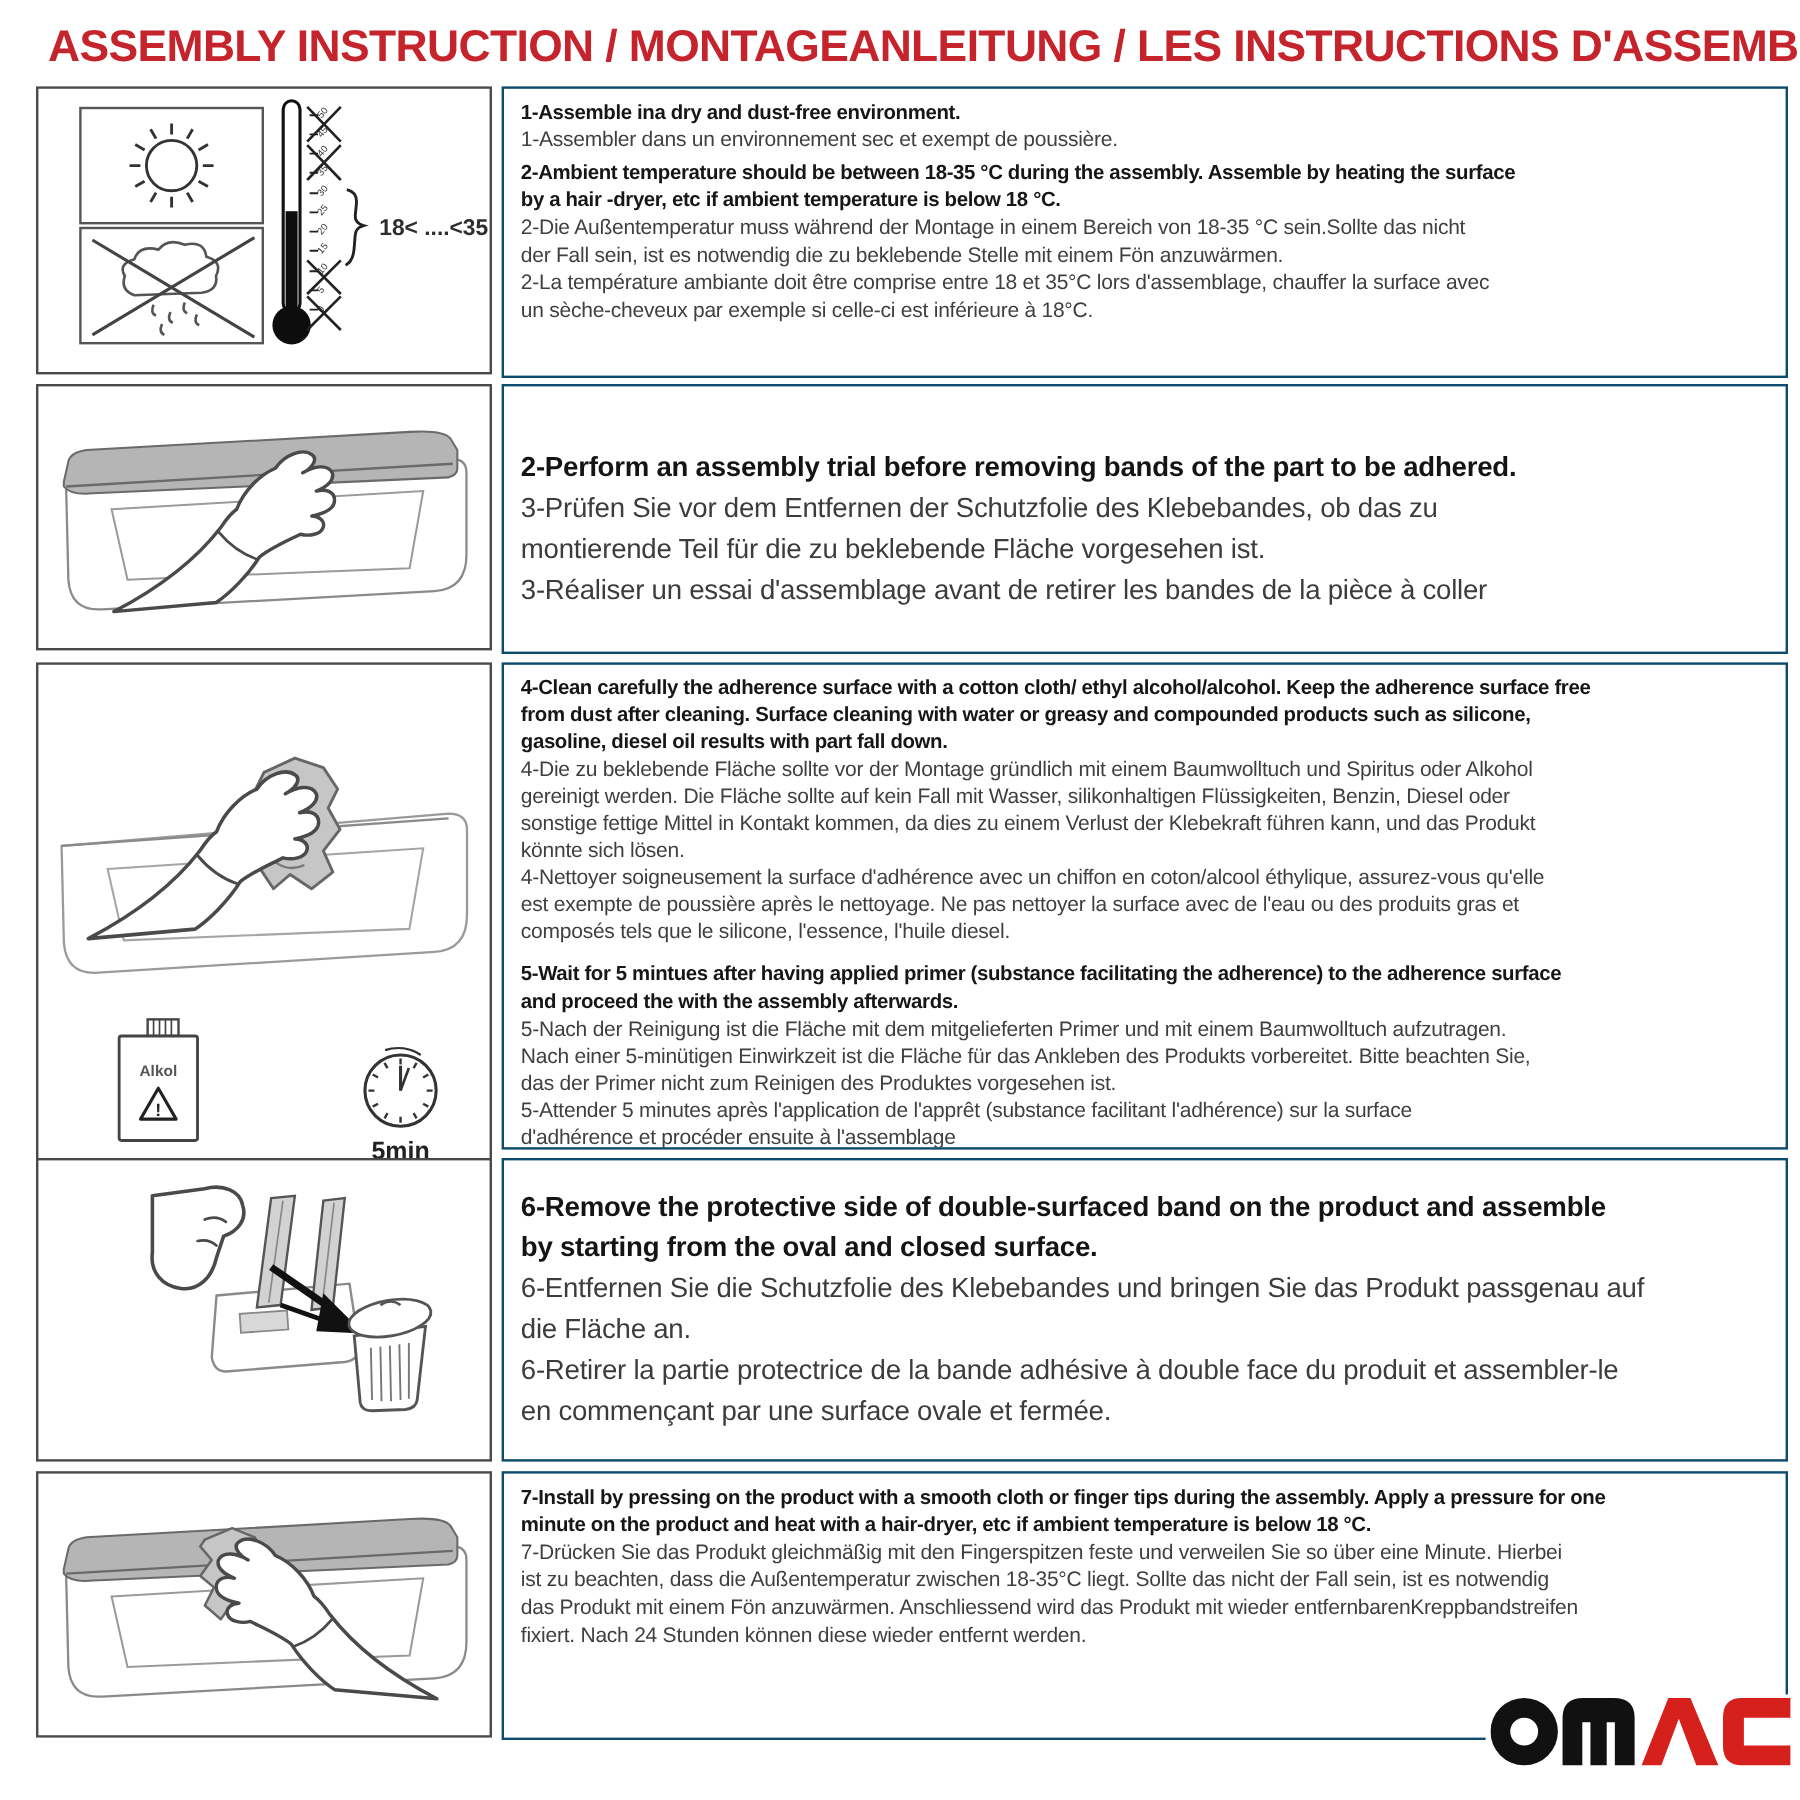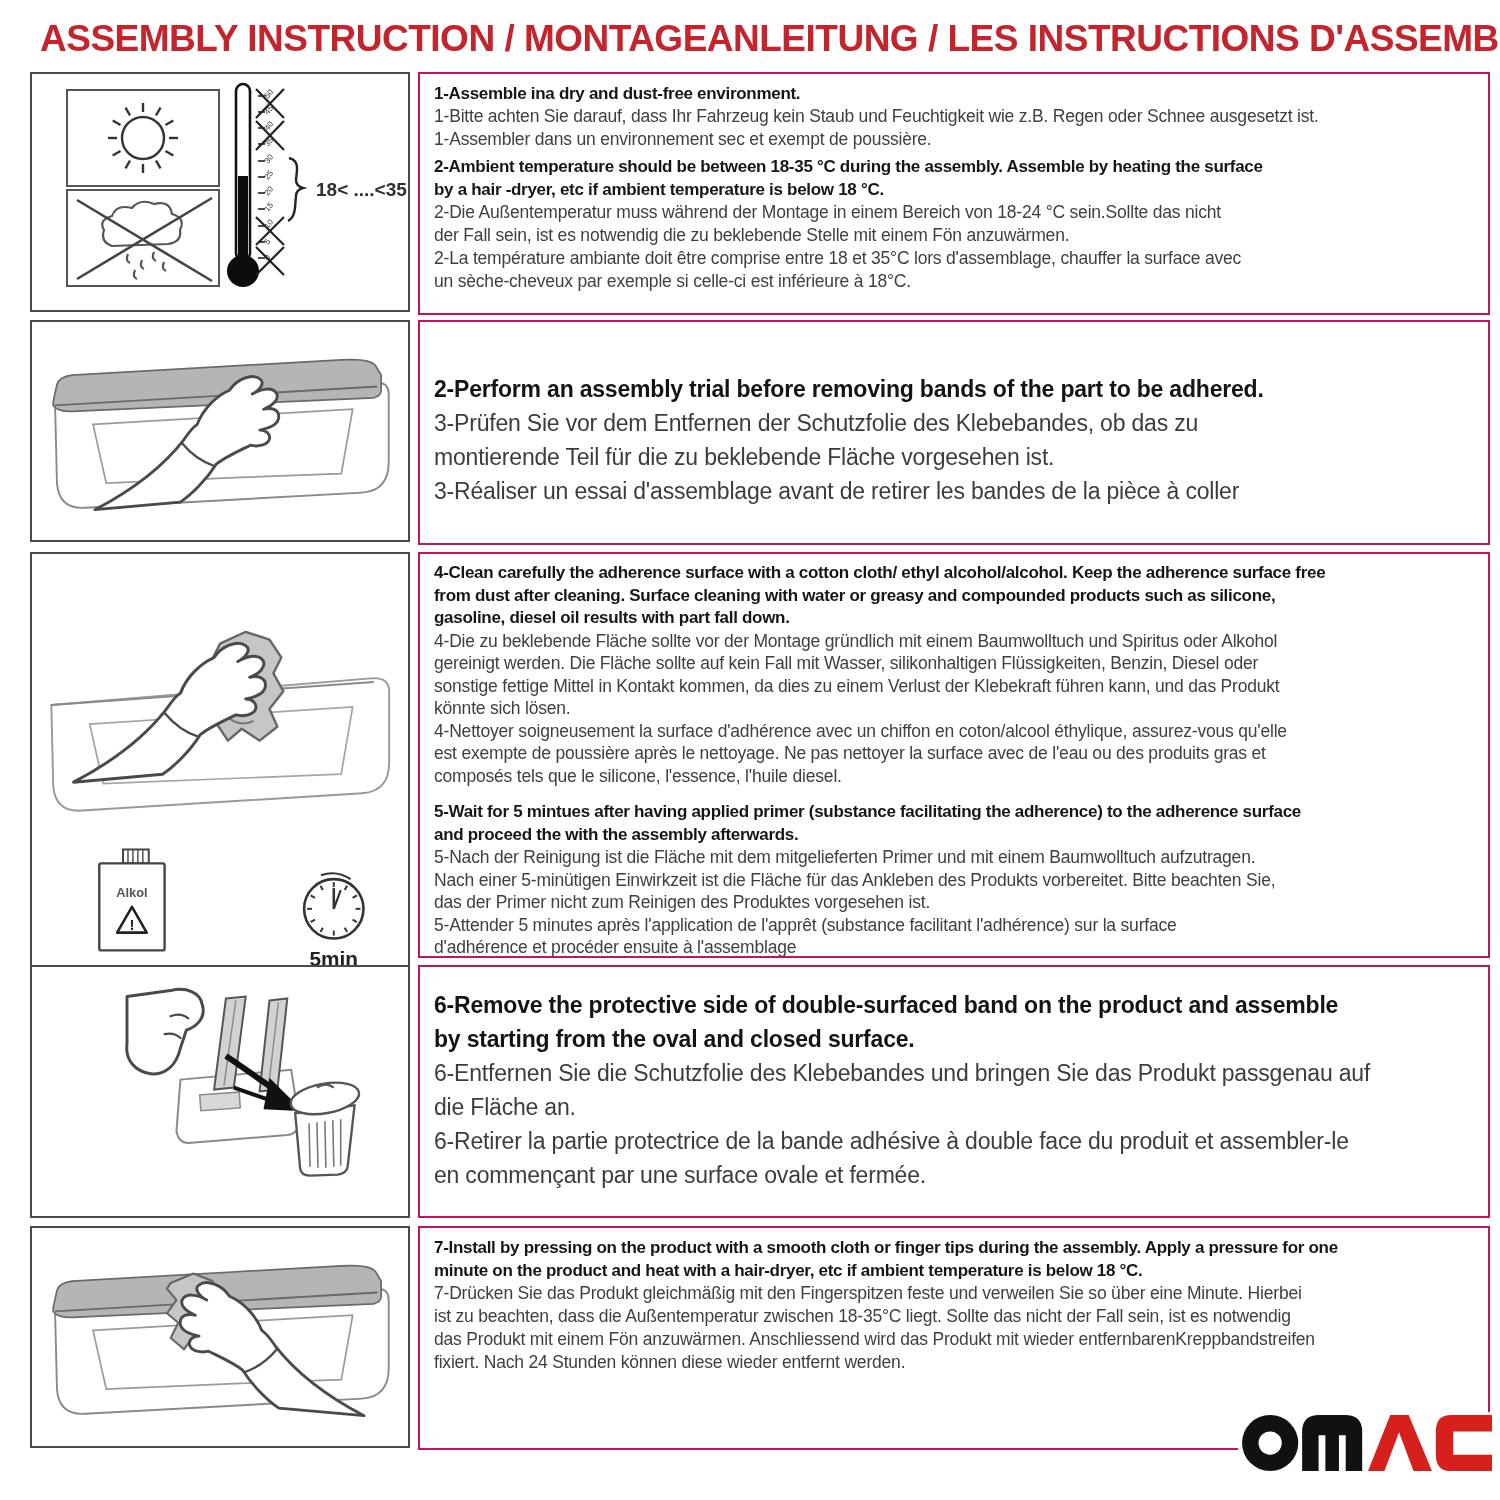--- a/index.html
+++ b/index.html
@@ -2,21 +2,21 @@
 <html><head>
 <meta charset="utf-8">
 <style>
   html,body{margin:0;padding:0;background:#ffffff;}
   .page{position:relative;width:1500px;height:1500px;background:#fff;overflow:hidden;
         font-family:"Liberation Sans",sans-serif;}
   .title{position:absolute;top:18px;left:40px;width:1440px;
          font-size:37px;font-weight:bold;letter-spacing:-0.5px;color:#c5242c;white-space:nowrap;}
   .row{position:absolute;left:0;width:1500px;}
   .ibox{position:absolute;left:30px;width:380px;border:2px solid #4a4a4a;background:#fff;box-sizing:border-box;}
-  .tbox{position:absolute;left:418px;width:1072px;border:2px solid #be185d;background:#fff;box-sizing:border-box;
+  .tbox{position:absolute;left:418px;width:1072px;border:2px solid #0c4a6e;background:#fff;box-sizing:border-box;
         padding:8px 10px 4px 14px;overflow:hidden;}
   .ibox svg{display:block;width:100%;height:100%;}
   p{margin:0;}
   .para{white-space:pre-line;color:#3f3f3f;font-size:17.5px;line-height:23px;letter-spacing:-0.2px;}
   .para.b{color:#161616;font-weight:bold;font-size:17px;letter-spacing:-0.3px;}
   .para.gap{margin-top:4px;}
   .big .para{font-size:23px;line-height:34px;letter-spacing:-0.2px;color:#3c3c3c;}
   .big .para.b{font-size:23px;font-weight:bold;color:#141414;}
   .tbox.r2{padding-top:50px;}
   .tbox.r3 .para{line-height:22.5px;}
@@ -106,25 +106,24 @@
             <line x1="224" y1="173" x2="252" y2="201"></line>
               <line x1="224" y1="201" x2="252" y2="173"></line>
           </g>
           <path d="M257,84 Q266,86 265,96 L264,106 Q264,112 271,114 Q264,116 264,122 L263,134 Q262,144 256,147" fill="none" stroke="#222" stroke-width="2.4"></path>
           <text x="284" y="122" font-size="19" font-weight="600" fill="#2e2e2e">18&lt; ....&lt;35 C</text>
         </g>
       </svg>
     </div>
     <div class="tbox" style="top:0;height:243px;">
       <p class="para b">1-Assemble ina dry and dust-free environment.</p>
-      <p class="para">1-Bitte achten Sie darauf, dass Ihr Fahrzeug kein Staub und Feuchtigkeit wie z.B. Regen oder Schnee ausgesetzt ist.</p>
       <p class="para">1-Assembler dans un environnement sec et exempt de poussière.</p>
       <p class="para b gap">2-Ambient temperature should be between 18-35 °C  during the assembly. Assemble by heating the surface
 by a hair -dryer, etc if ambient temperature is below 18 °C.</p>
-      <p class="para">2-Die Außentemperatur muss während der Montage in einem Bereich von 18-24 °C  sein.Sollte das nicht
+      <p class="para">2-Die Außentemperatur muss während der Montage in einem Bereich von 18-35 °C  sein.Sollte das nicht
 der Fall sein, ist es notwendig die zu beklebende Stelle mit einem Fön anzuwärmen.</p>
       <p class="para">2-La température ambiante doit être comprise entre 18 et 35°C lors d'assemblage, chauffer la surface avec
 un sèche-cheveux par exemple si celle-ci est inférieure à 18°C.</p>
     </div>
   </div>
 
   <div class="row" style="top:320px;height:225px;">
     <div class="ibox" style="top:0;height:222px;">
       <svg viewBox="0 0 380 230">
         <path d="M16,88 L356,64 Q368,64 368,76 L368,148 Q368,178 340,180 L48,196 Q20,198 18,170 Z" fill="#fff" stroke="#8a8a8a" stroke-width="2"></path>

